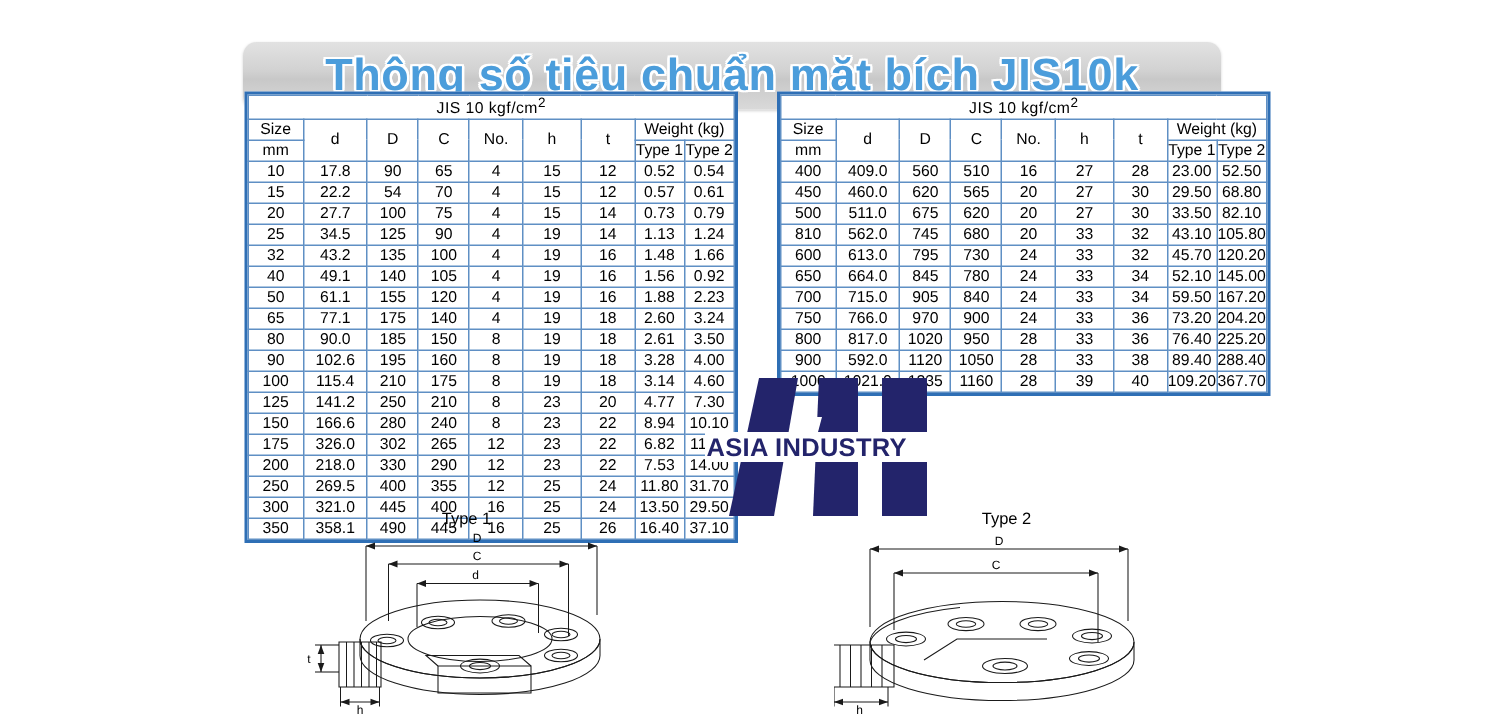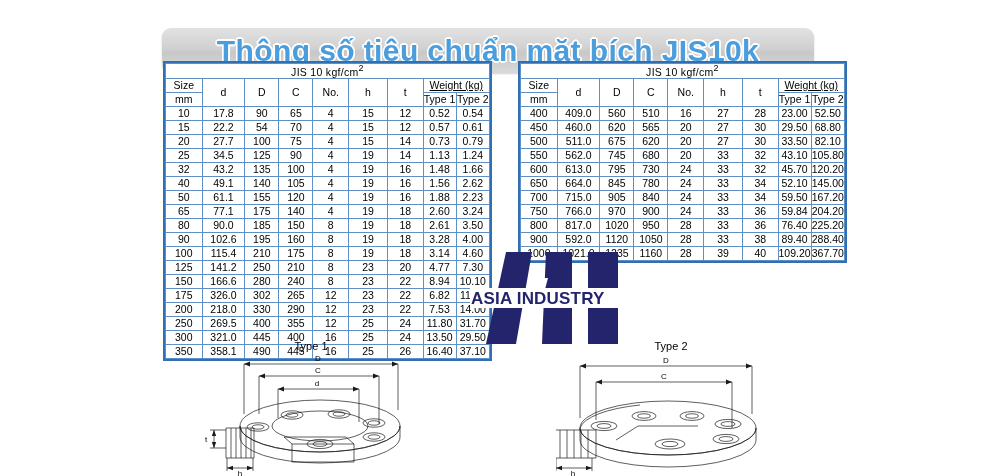--- a/index.html
+++ b/index.html
@@ -40,21 +40,21 @@
     padding:0;line-height:1.05;height:13px;font-weight:normal;
     font-family:"Liberation Sans","DejaVu Sans",sans-serif;
   }
   .cap{
     border:1px solid #5f8fc4;height:27px;font-size:15px;font-weight:bold;
     letter-spacing:.3px;
   }
   .cap sup{font-size:9px;vertical-align:super;}
   .hd{font-weight:bold;font-size:10.5px;height:14px;}
   .hd-size{font-weight:bold;font-size:10px;height:14px;}
-  .w-hd{font-weight:bold;font-size:10.5px;height:13px;text-decoration:underline;}
+  .w-hd{font-weight:bold;font-size:10.5px;height:13px;}
   .w-sub{font-weight:bold;font-size:10px;height:13px;}
   td.data{height:15px;font-size:11.5px;}
 
   
   col.c-size{width:11.3%}
   col.c-d{width:13.2%}
   col.c-D{width:10.5%}
   col.c-C{width:10.5%}
   col.c-no{width:11.0%}
   col.c-h{width:12.0%}
@@ -177,21 +177,21 @@
           </tr>
           <tr>
             <td class="data">40</td>
             <td class="data">49.1</td>
             <td class="data">140</td>
             <td class="data">105</td>
             <td class="data">4</td>
             <td class="data">19</td>
             <td class="data">16</td>
             <td class="data">1.56</td>
-            <td class="data">2.62</td>
+            <td class="data">0.92</td>
           </tr>
           <tr>
             <td class="data">50</td>
             <td class="data">61.1</td>
             <td class="data">155</td>
             <td class="data">120</td>
             <td class="data">4</td>
             <td class="data">19</td>
             <td class="data">16</td>
             <td class="data">1.88</td>
@@ -383,21 +383,21 @@
             <td class="data">511.0</td>
             <td class="data">675</td>
             <td class="data">620</td>
             <td class="data">20</td>
             <td class="data">27</td>
             <td class="data">30</td>
             <td class="data">33.50</td>
             <td class="data">82.10</td>
           </tr>
           <tr>
-            <td class="data">550</td>
+            <td class="data">810</td>
             <td class="data">562.0</td>
             <td class="data">745</td>
             <td class="data">680</td>
             <td class="data">20</td>
             <td class="data">33</td>
             <td class="data">32</td>
             <td class="data">43.10</td>
             <td class="data">105.80</td>
           </tr>
           <tr>
@@ -434,21 +434,21 @@
             <td class="data">167.20</td>
           </tr>
           <tr>
             <td class="data">750</td>
             <td class="data">766.0</td>
             <td class="data">970</td>
             <td class="data">900</td>
             <td class="data">24</td>
             <td class="data">33</td>
             <td class="data">36</td>
-            <td class="data">59.84</td>
+            <td class="data">73.20</td>
             <td class="data">204.20</td>
           </tr>
           <tr>
             <td class="data">800</td>
             <td class="data">817.0</td>
             <td class="data">1020</td>
             <td class="data">950</td>
             <td class="data">28</td>
             <td class="data">33</td>
             <td class="data">36</td>

